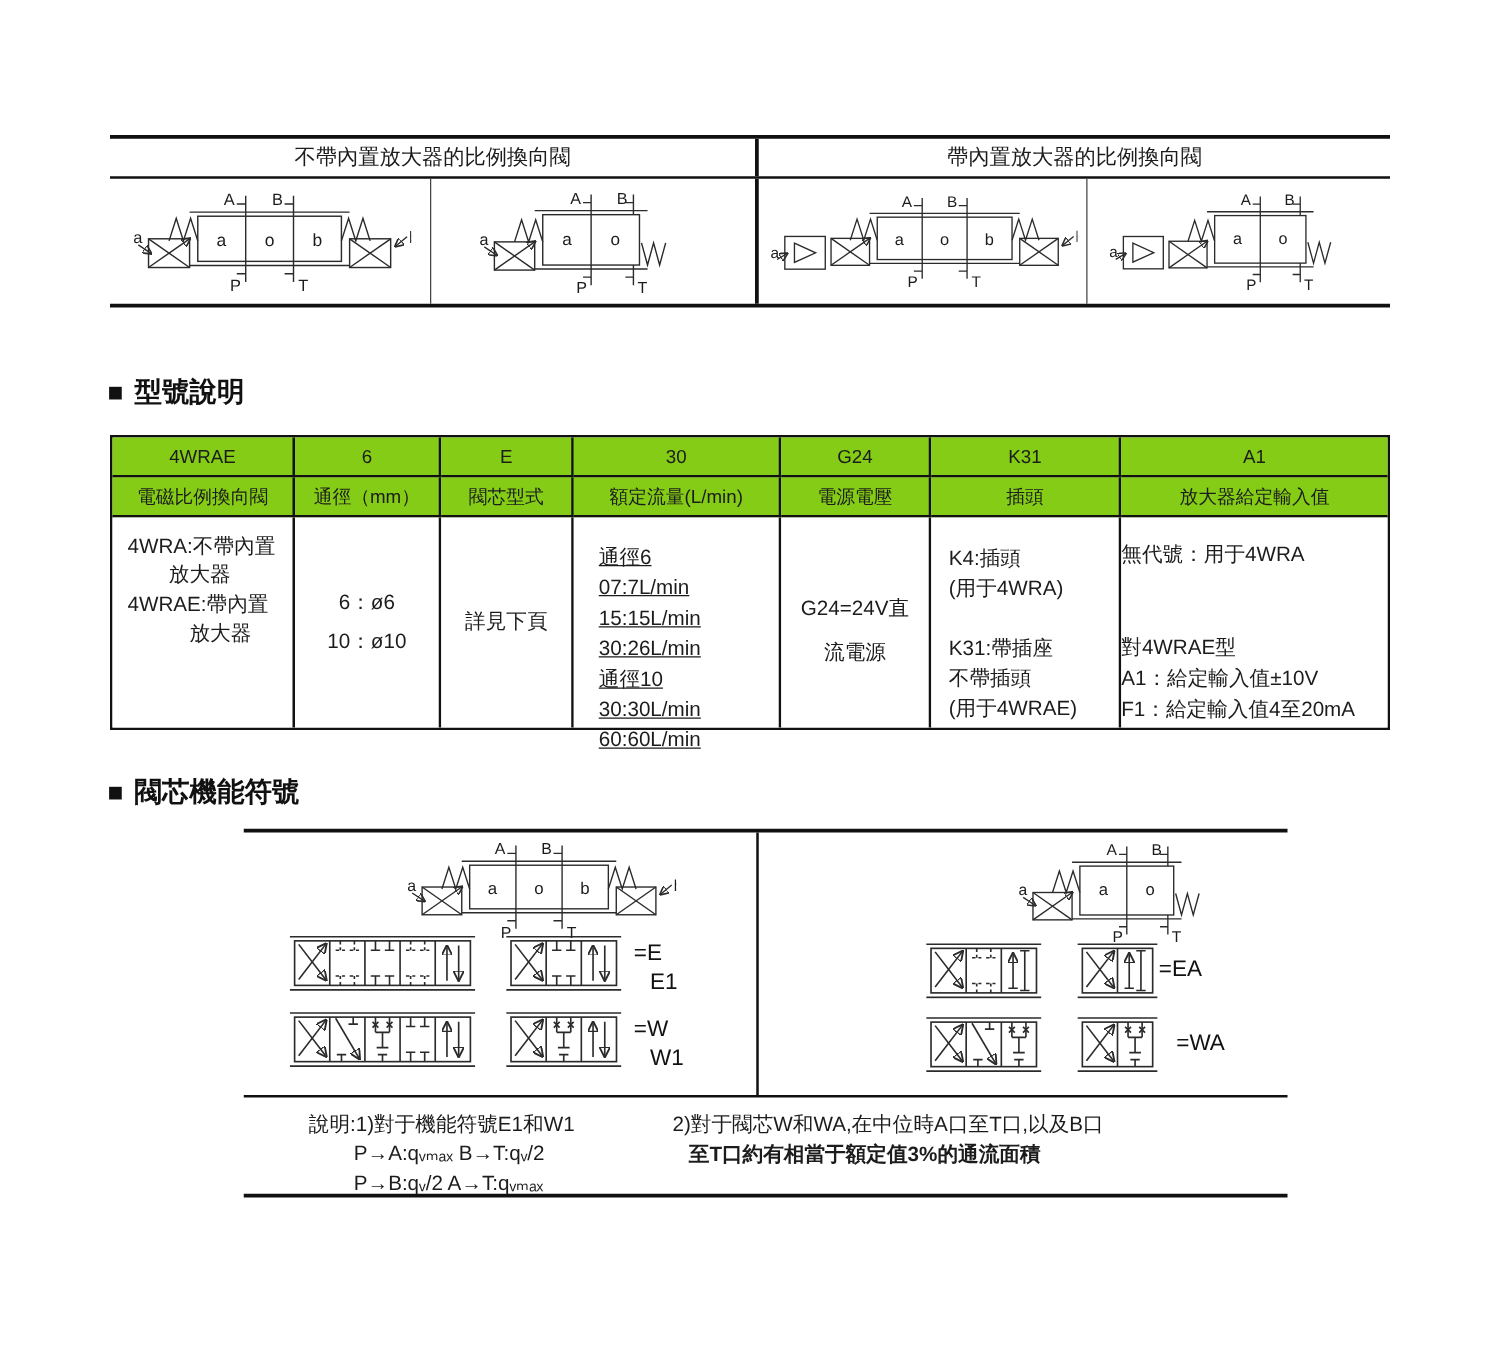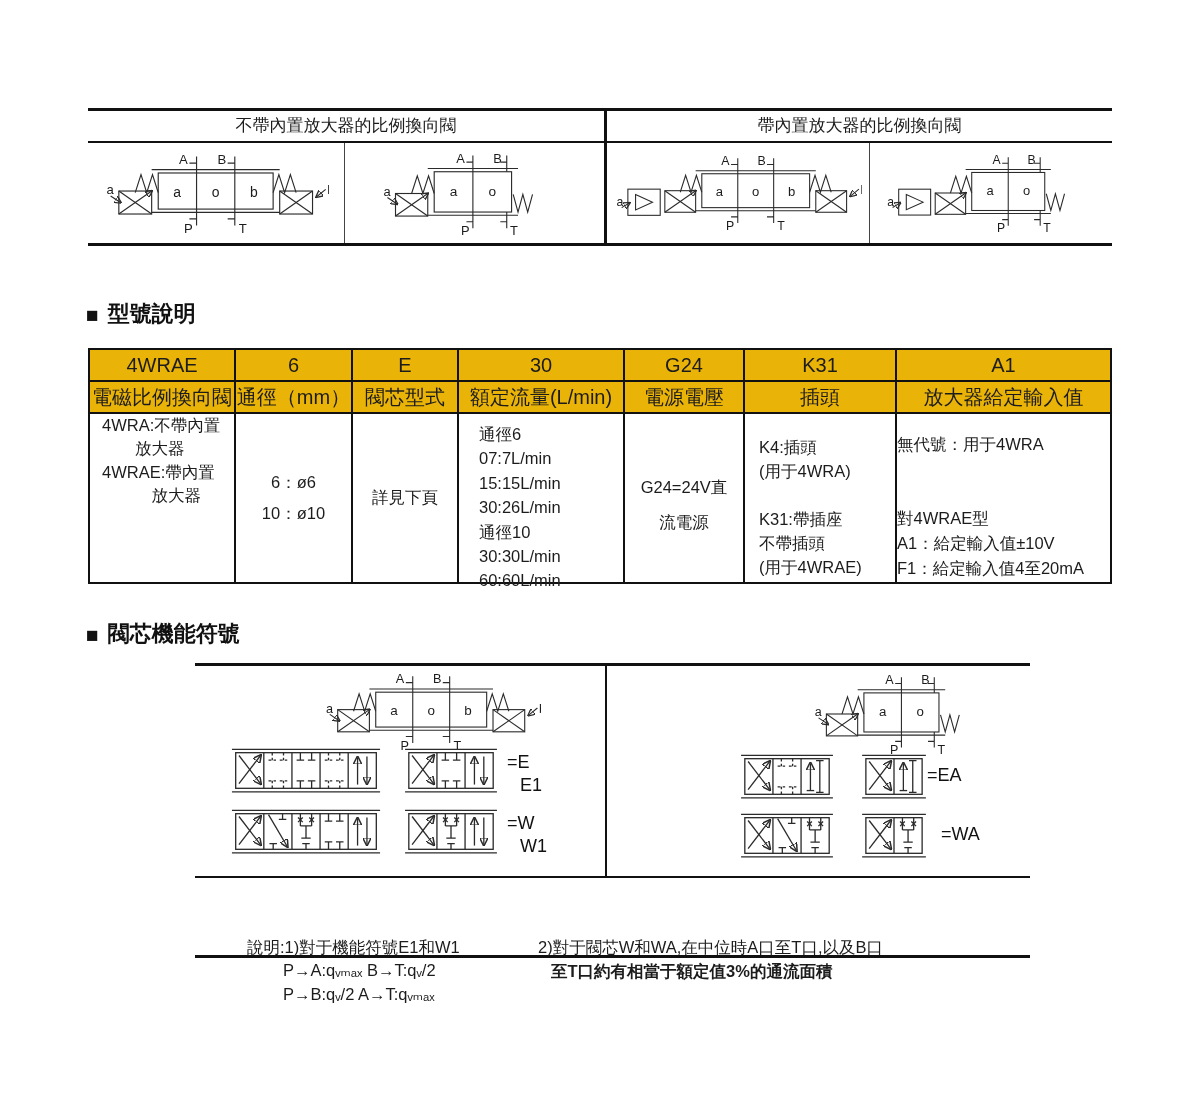--- a/index.html
+++ b/index.html
@@ -32,45 +32,45 @@
   .sec-title { position:absolute; left:86px; font-size:22px; font-weight:600;
     display:flex; align-items:center; gap:9px; color:#111; }
   .sec-title .sq { font-size:21px; line-height:21px; }
 
   
   .model-table { position:absolute; left:88px; top:348px; width:1024px;
     border:2.5px solid #111; display:grid;
     grid-template-columns:146px 117px 106px 166px 120px 152px 1fr; }
   .mt-cell { border-right:2px solid #111; border-bottom:2px solid #111; }
   .mt-cell.lastcol { border-right:none; }
-  .mt-cell.r1, .mt-cell.r2 { background:#eab308; height:32px; display:flex;
-    align-items:center; justify-content:center; font-size:20px; }
+  .mt-cell.r1, .mt-cell.r2 { background:#84cc16; height:32px; display:flex;
+    align-items:center; justify-content:center; font-size:15px; }
   .mt-cell.r3 { background:#fff; height:168px; border-bottom:none; font-size:16.5px;
-    white-space:pre-line; line-height:1.42; }
+    white-space:pre-line; line-height:1.42; padding-top:12px; }
   .mt-cell.r3.c1 { padding-left:12px; }
   .mt-cell.r3.c2, .mt-cell.r3.c3 { display:flex; align-items:center; justify-content:center;
     padding-top:0; text-align:center; line-height:1.9; }
-  .mt-cell.r3.c4 { padding-left:20px; line-height:1.48; padding-top:8px; }
+  .mt-cell.r3.c4 { padding-left:20px; line-height:1.48; padding-top:20px;text-decoration:underline; }
   .mt-cell.r3.c5 { display:flex; align-items:center; justify-content:center; padding-top:13px;
     text-align:center; line-height:2.1; }
   .mt-cell.r3.c6 { padding-left:14px; line-height:1.45; padding-top:22px; }
   .mt-cell.r3.c7 { line-height:1.5; padding-top:18px; }
 
   
   .spool-box { position:absolute; left:195px; top:663px; width:835px;
     border-top:3px solid #111; border-bottom:3px solid #111; }
   .spool-panels { display:flex; height:210px; }
   .panel { position:relative; height:100%; }
   .panel.left { width:412px; border-right:2px solid #111; }
   .panel.right { flex:1; }
   .abs { position:absolute; }
   .spool-label { font-size:18px; line-height:23px; color:#111; }
   .spool-label .sub { padding-left:13px; }
   .notes { position:relative; border-top:2px solid #111; height:79px; font-size:16.5px; }
-  .note-line { position:absolute; white-space:nowrap;margin-top:48px; }
+  .note-line { position:absolute; white-space:nowrap; }
 </style>
 </head>
 <body>
 
 <svg width="0" height="0" style="position:absolute" aria-hidden="true">
   <defs>
     <marker id="ah" viewBox="0 0 8 8" refX="6.5" refY="4" markerWidth="6.5" markerHeight="6.5" orient="auto-start-reverse">
       <path d="M0,0 L8,4 L0,8 Z" fill="#2b2b2b" stroke="none"></path>
     </marker>
 

